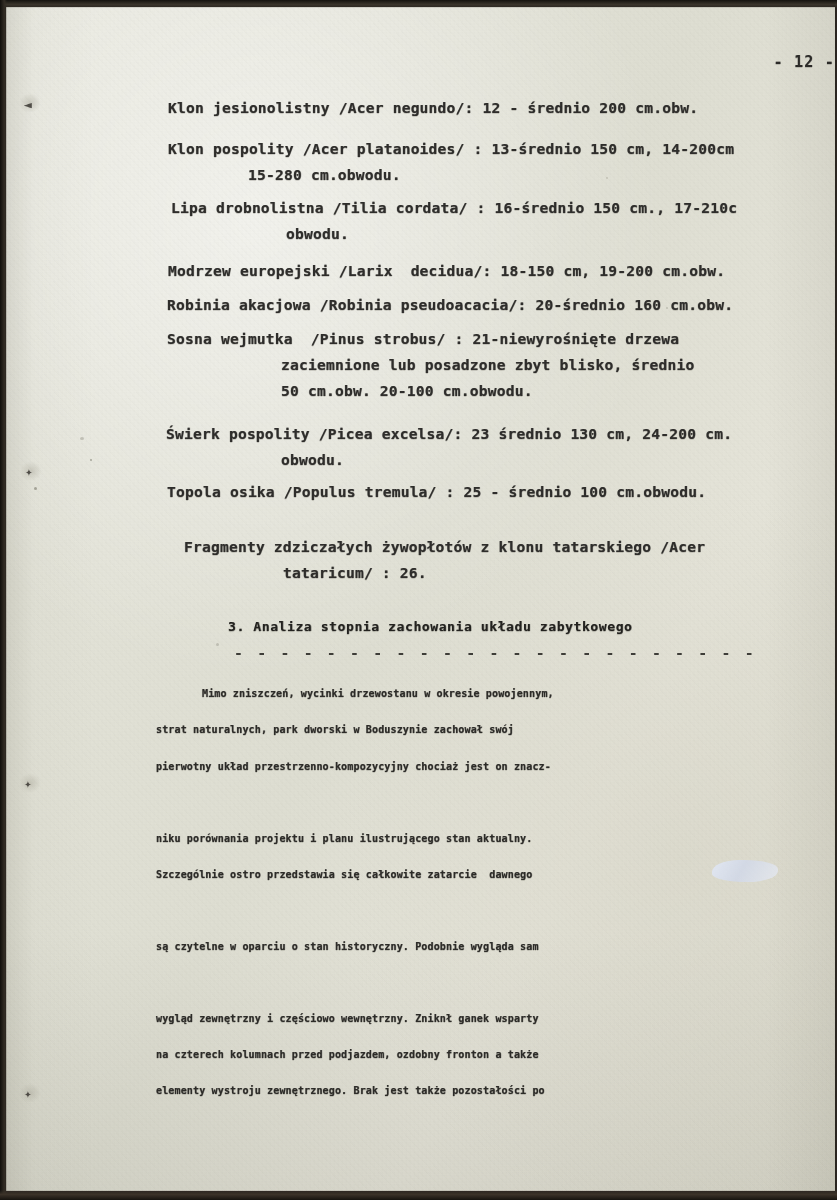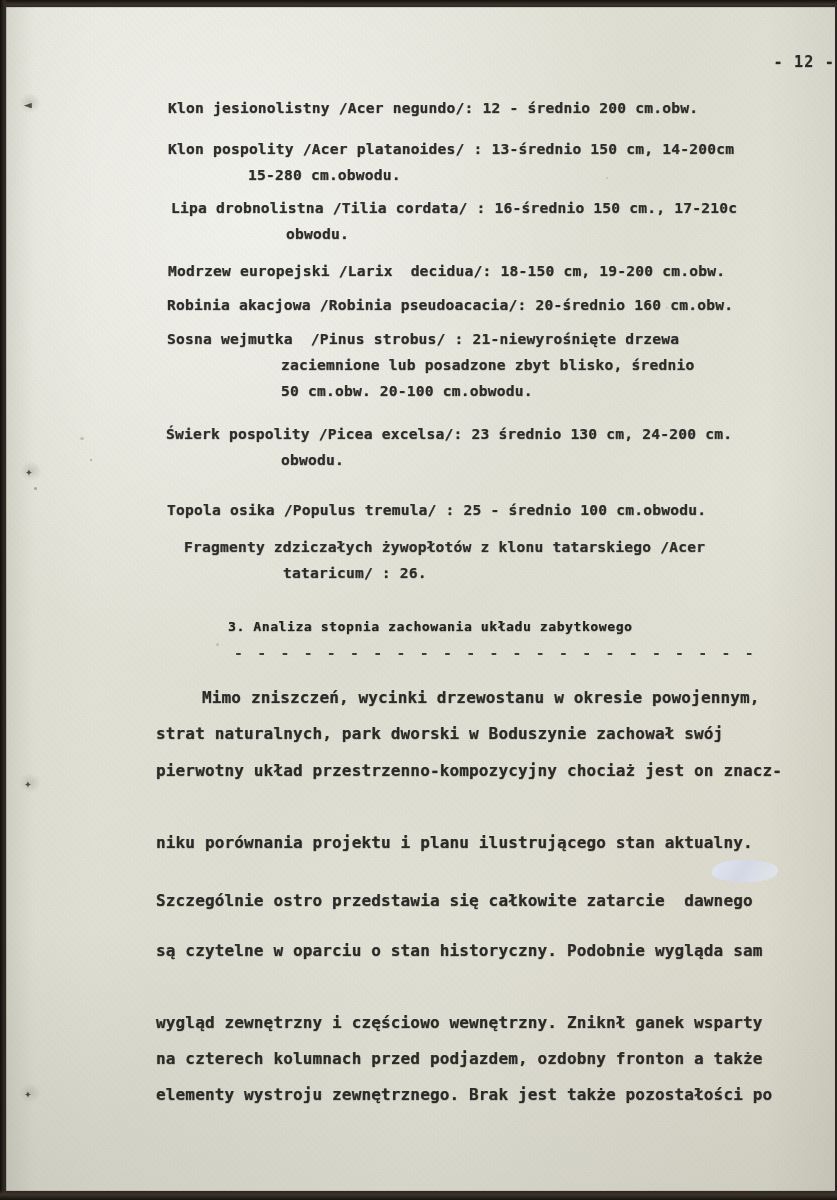--- a/index.html
+++ b/index.html
@@ -131,21 +131,21 @@
     color: #31302c;
     opacity: 0.92;
   }
 
   
   .body-line {
     position: absolute;
     left: 150px;
     white-space: pre;
     font-weight: 700;
-    font-size: 16px;
+    font-size: 10px;
     letter-spacing: 0.15px;
     color: #2c2b28;
     text-shadow:
       0.5px 0 0 rgba(58,56,52,0.40),
       -0.4px 0.3px 0 rgba(92,90,84,0.28),
       0 0.6px 0.6px rgba(78,76,68,0.22);
   }
 
   
   .smudge {
@@ -211,34 +211,34 @@
       <div class="line" style="left:242px;top:159px;">15-280 cm.obwodu.</div>
       <div class="line" style="left:165px;top:192px;">Lipa drobnolistna /Tilia cordata/ : 16-średnio 150 cm., 17-210c</div>
       <div class="line" style="left:280px;top:218px;">obwodu.</div>
       <div class="line" style="left:162px;top:255px;">Modrzew europejski /Larix  decidua/: 18-150 cm, 19-200 cm.obw.</div>
       <div class="line" style="left:161px;top:289px;">Robinia akacjowa /Robinia pseudoacacia/: 20-średnio 160 cm.obw.</div>
       <div class="line" style="left:161px;top:323px;">Sosna wejmutka  /Pinus strobus/ : 21-niewyrośnięte drzewa</div>
       <div class="line" style="left:275px;top:349px;">zaciemnione lub posadzone zbyt blisko, średnio</div>
       <div class="line" style="left:275px;top:375px;">50 cm.obw. 20-100 cm.obwodu.</div>
       <div class="line" style="left:160px;top:418px;">Świerk pospolity /Picea excelsa/: 23 średnio 130 cm, 24-200 cm.</div>
       <div class="line" style="left:275px;top:444px;">obwodu.</div>
-      <div class="line" style="left:161px;top:494px;">Topola osika /Populus tremula/ : 25 - średnio 100 cm.obwodu.</div>
+      <div class="line" style="left:161px;top:476px;">Topola osika /Populus tremula/ : 25 - średnio 100 cm.obwodu.</div>
       <div class="line" style="left:159px;top:531px;margin-left:19px;">Fragmenty zdziczałych żywopłotów z klonu tatarskiego /Acer</div>
       <div class="line" style="left:277px;top:557px;">tataricum/ : 26.</div>
 
       <div class="heading">3. Analiza stopnia zachowania układu zabytkowego</div>
       <div class="heading-rule">- - - - - - - - - - - - - - - - - - - - - - -</div>
 
       <div class="smudge"></div>
 
       <div class="body-line" style="top:681px;left:196px;">Mimo zniszczeń, wycinki drzewostanu w okresie powojennym,</div>
       <div class="body-line" style="top:717px;">strat naturalnych, park dworski w Boduszynie zachował swój</div>
       <div class="body-line" style="top:754px;">pierwotny układ przestrzenno-kompozycyjny chociaż jest on znacz-</div>
       <div class="body-line" style="top:826px;">niku porównania projektu i planu ilustrującego stan aktualny.</div>
-      <div class="body-line" style="top:884px;">Szczególnie ostro przedstawia się całkowite zatarcie  dawnego</div>
+      <div class="body-line" style="top:862px;">Szczególnie ostro przedstawia się całkowite zatarcie  dawnego</div>
       <div class="body-line" style="top:934px;">są czytelne w oparciu o stan historyczny. Podobnie wygląda sam</div>
       <div class="body-line" style="top:1006px;">wygląd zewnętrzny i częściowo wewnętrzny. Zniknł ganek wsparty</div>
       <div class="body-line" style="top:1042px;">na czterech kolumnach przed podjazdem, ozdobny fronton a także</div>
       <div class="body-line" style="top:1078px;">elementy wystroju zewnętrznego. Brak jest także pozostałości po</div>
 
       <div class="mark-halo" style="left:13px;top:86px;"></div>
       <div class="margin-mark" style="left:18px;top:90px;">◄</div>
 
       <div class="mark-halo" style="left:14px;top:454px;"></div>
       <div class="margin-mark" style="left:19px;top:457px;">✦</div>

